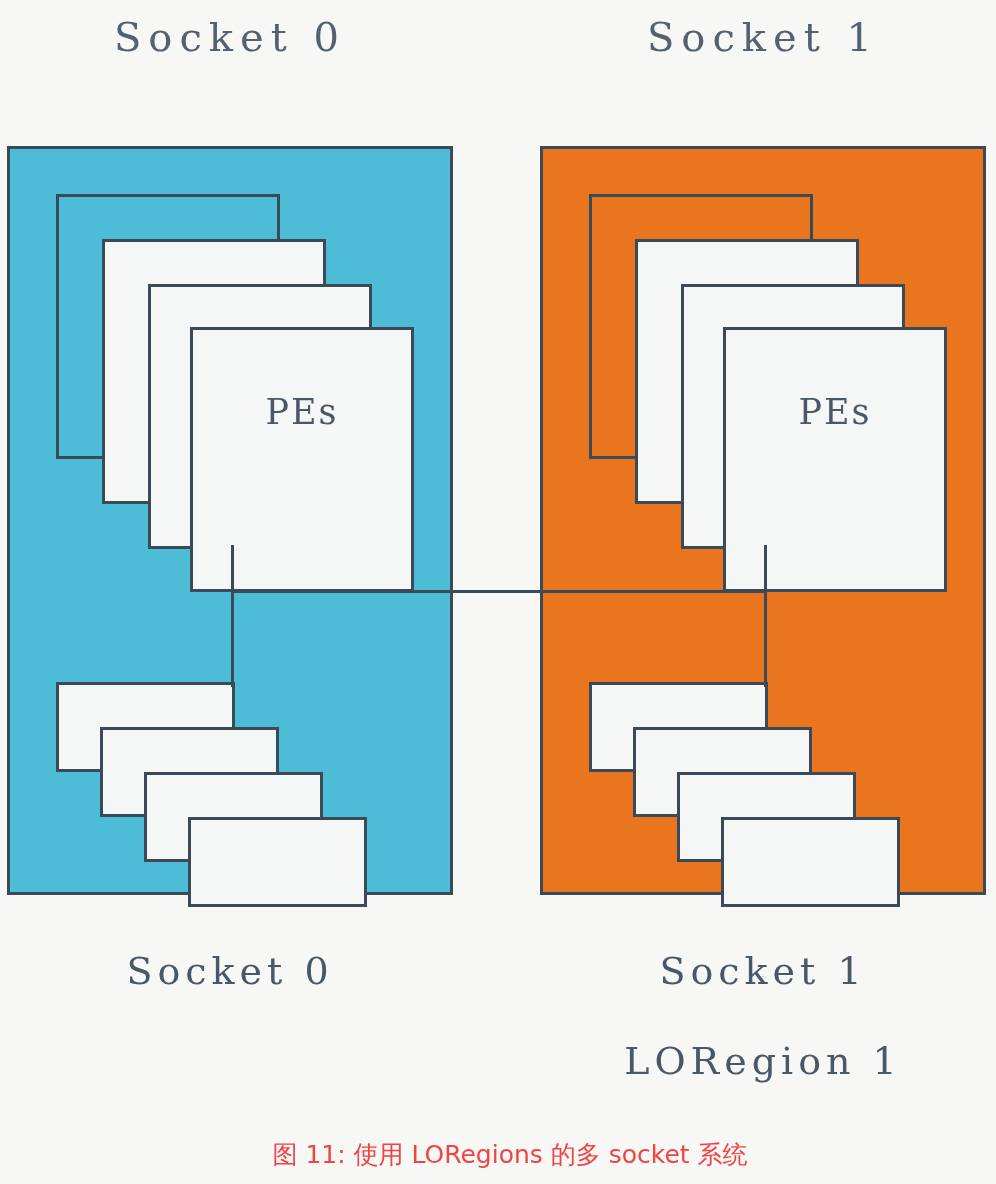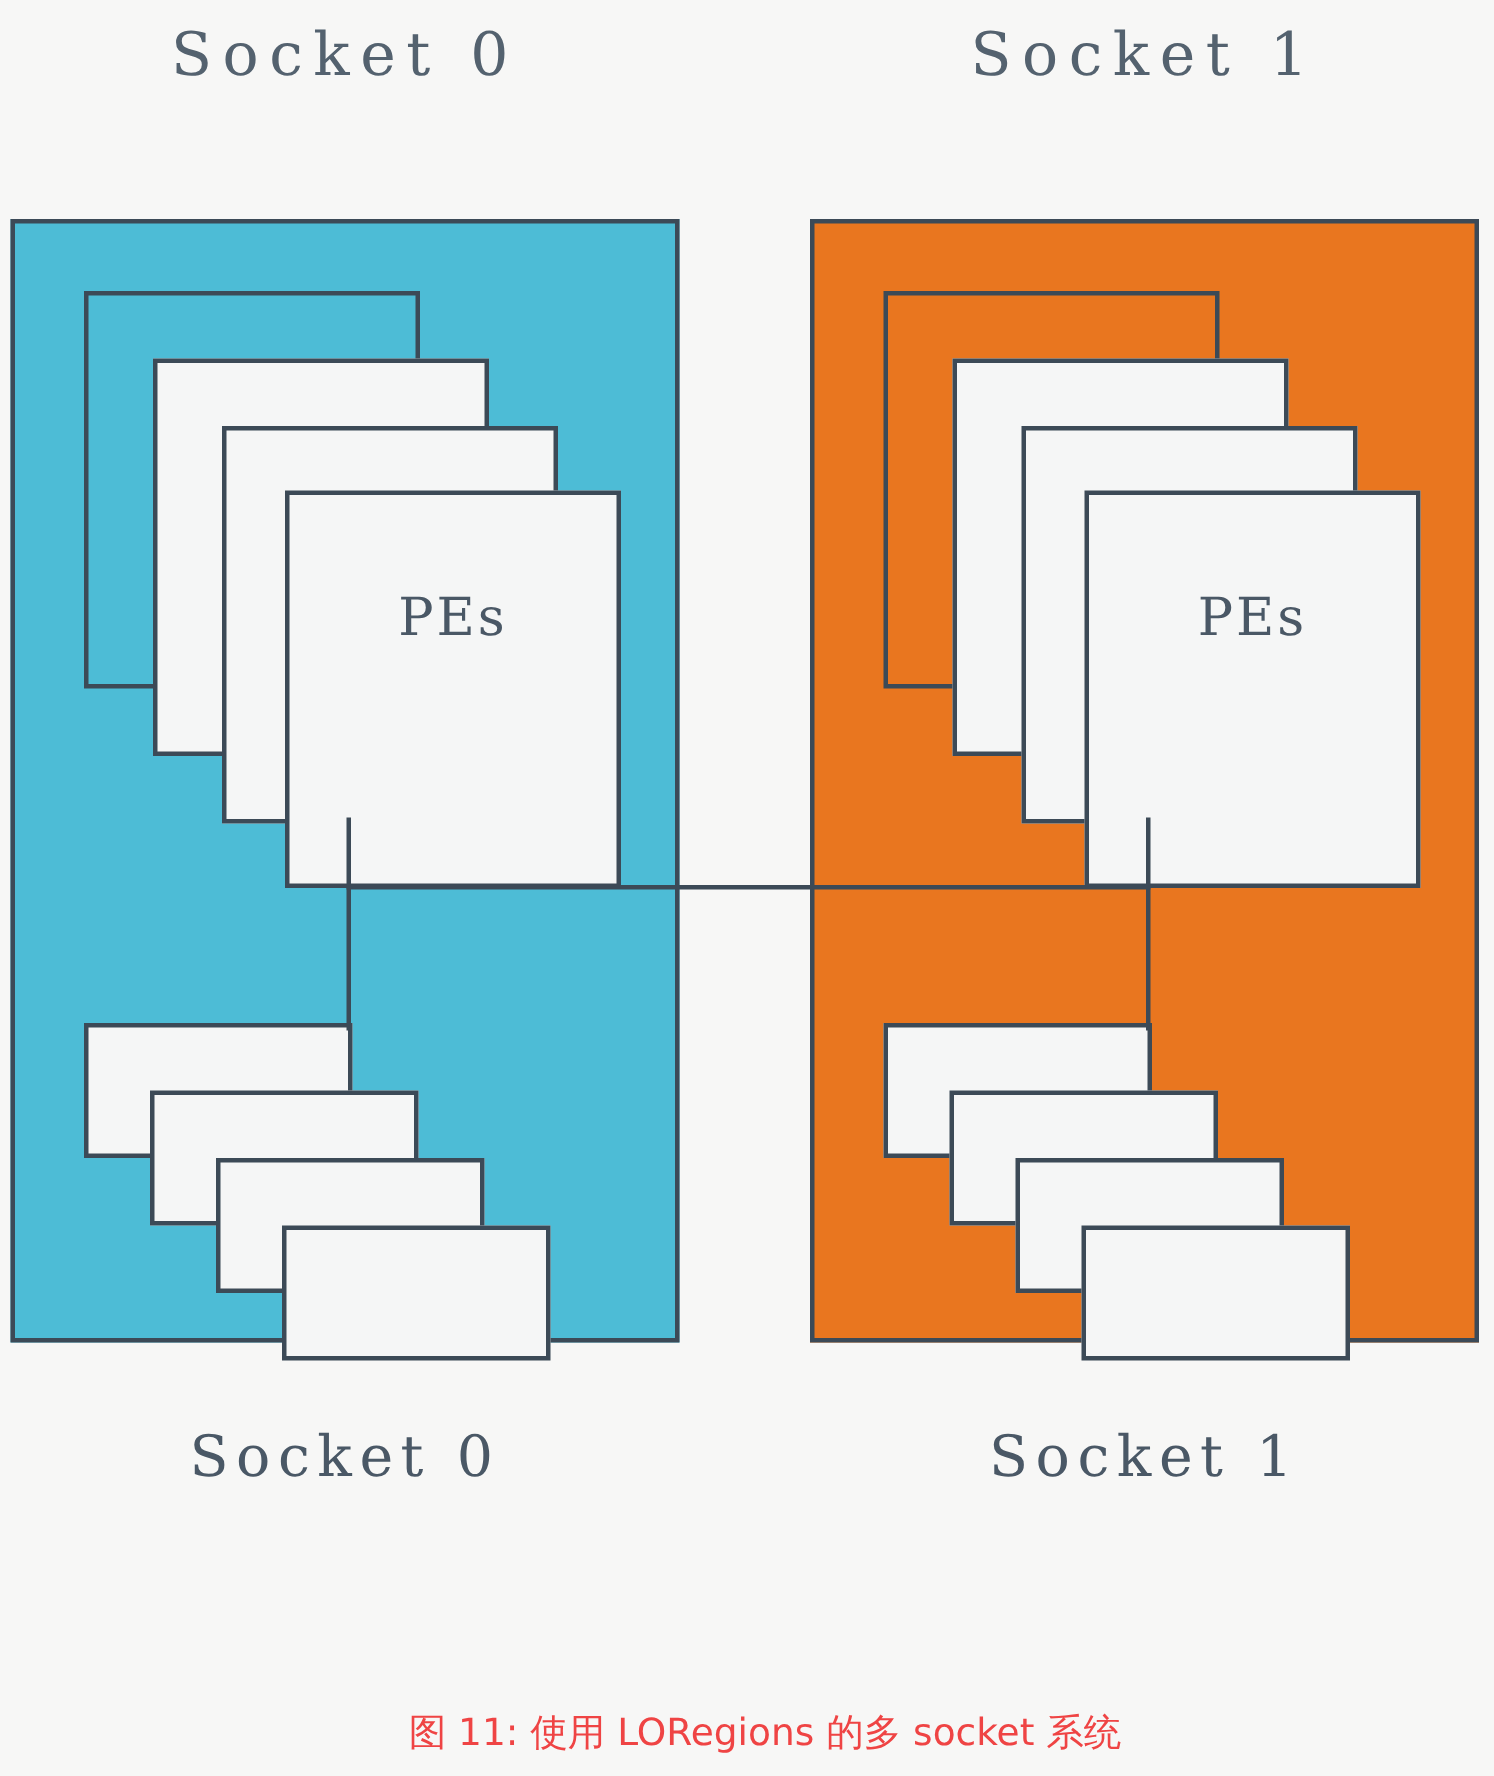--- a/index.html
+++ b/index.html
@@ -197,20 +197,21 @@
     </div>
 
     <div class="mem-stack">
       <div class="mem-card m0"></div>
       <div class="mem-card m1"></div>
       <div class="mem-card m2"></div>
       <div class="mem-card m3"></div>
     </div>
 
     <div class="panel-label line1">Socket 1</div>
+    <div class="panel-label line2">LORegion 1</div>
   </div>
 
   <div id="conn-vert-0" class="conn-vert"></div>
   <div id="conn-vert-1" class="conn-vert"></div>
   <div id="conn-bridge" class="conn-horiz"></div>
 
   <div id="caption">图 11: 使用 LORegions 的多 socket 系统</div>
 
 </div>
 

